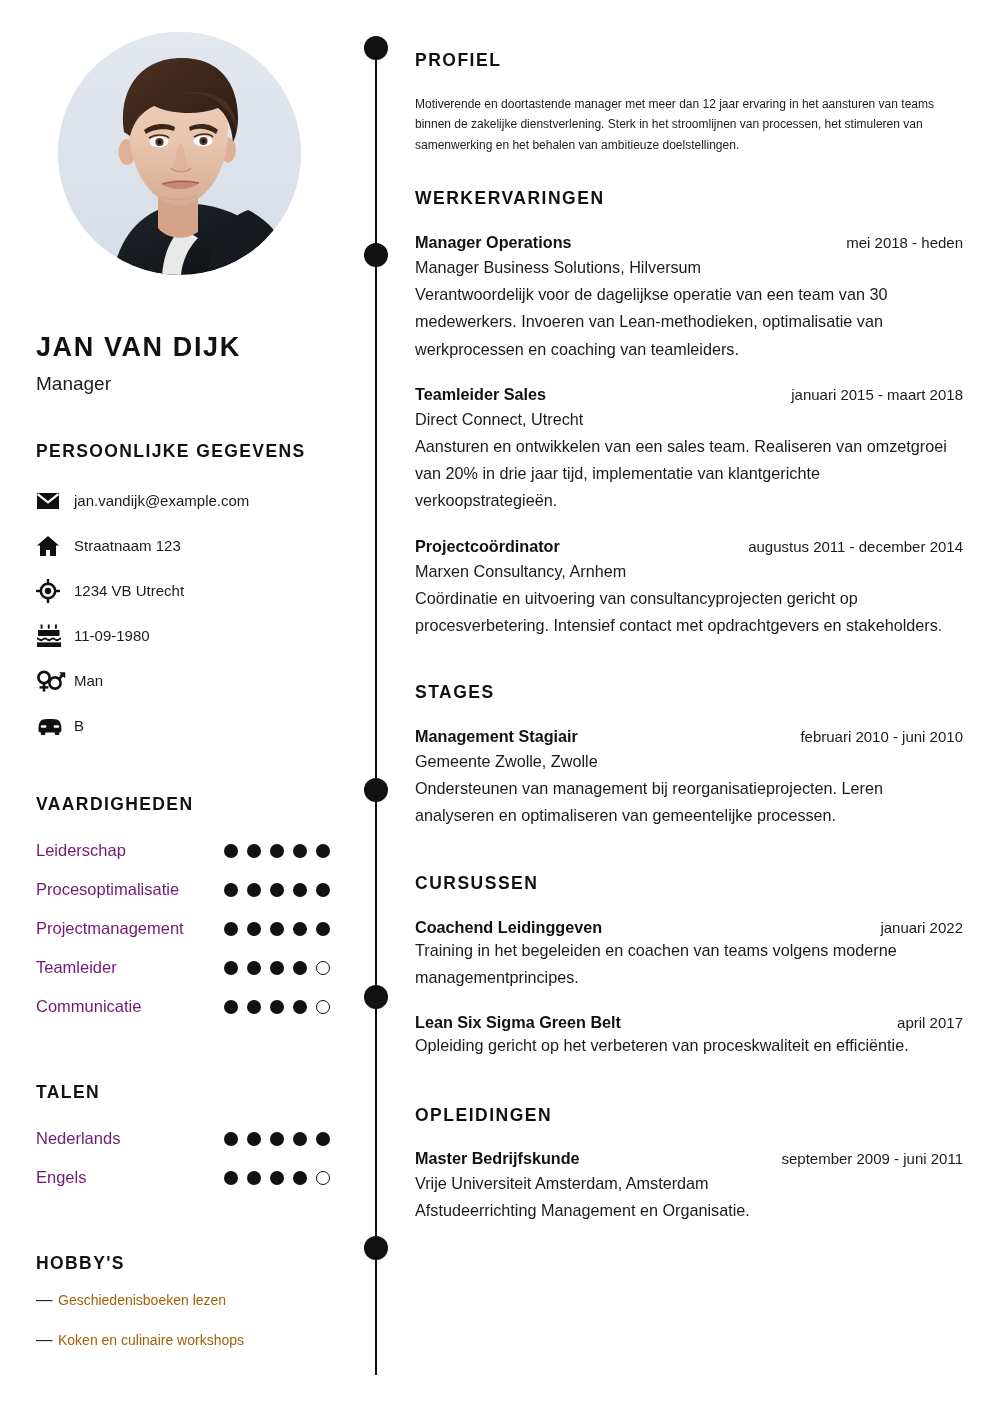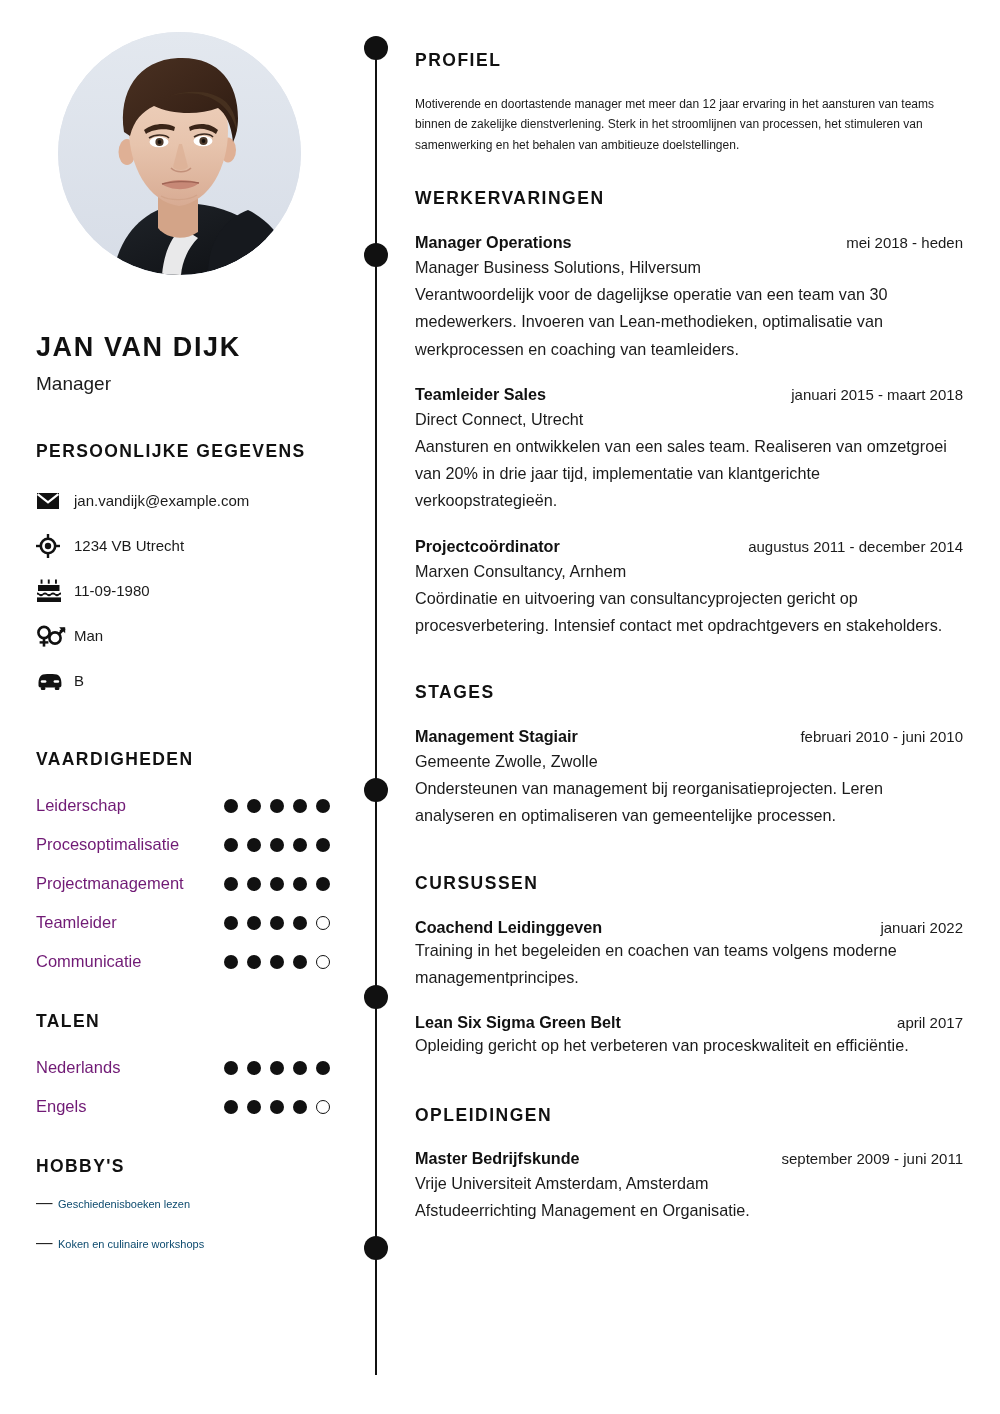--- a/index.html
+++ b/index.html
@@ -58,21 +58,21 @@
   }
 
   .side-heading {
     font-size: 17.5px;
     font-weight: bold;
     letter-spacing: 1.4px;
     color: #111;
     margin-top: 46px;
     margin-bottom: 16px;
   }
-  .side-heading.tight { margin-top: 30px; }
+  .side-heading.tight { margin-top: 56px; }
 
   .contact-list { margin-top: 6px; }
   .contact-row {
     display: flex;
     align-items: center;
     height: 45px;
   }
   .contact-icon {
     width: 30px;
     flex: 0 0 30px;
@@ -120,22 +120,22 @@
     align-items: baseline;
     height: 40px;
   }
   .hobby-dash {
     flex: 0 0 auto;
     width: 22px;
     font-size: 16.5px;
     color: #1b1b1b;
   }
   .hobby-text {
-    font-size: 11px;
-    color: #0c4a6e;
+    font-size: 14px;
+    color: #a16207;
     white-space: nowrap;
   }
 
   
   .timeline {
     position: absolute;
     left: 375px;
     top: 38px;
     width: 2px;
     height: 1337px;
@@ -286,20 +286,28 @@
       <div class="contact-row">
         <span class="contact-icon">
           <svg width="24" height="18" viewBox="0 0 24 18">
               <path d="M1 1h22v16H1z" fill="#111"></path>
               <path d="M1.6 2.2L12 10.4 22.4 2.2" stroke="#fff" stroke-width="2.2" fill="none"></path>
             </svg>
         </span>
         <span class="contact-text">jan.vandijk@example.com</span>
       </div>
 
+      <div class="contact-row">
+        <span class="contact-icon">
+          <svg width="24" height="22" viewBox="0 0 24 22">
+              <path d="M12 1L1 10.5h3V21h6v-6h4v6h6V10.5h3z" fill="#111"></path>
+            </svg>
+        </span>
+        <span class="contact-text">Straatnaam 123</span>
+      </div>
 
       <div class="contact-row">
         <span class="contact-icon">
           <svg width="24" height="24" viewBox="0 0 24 24">
             <circle cx="12" cy="12" r="7.2" fill="none" stroke="#111" stroke-width="2.6"></circle>
             <circle cx="12" cy="12" r="3.2" fill="#111"></circle>
             <rect x="10.8" y="0" width="2.4" height="4" fill="#111"></rect>
             <rect x="10.8" y="20" width="2.4" height="4" fill="#111"></rect>
             <rect x="0" y="10.8" width="4" height="2.4" fill="#111"></rect>
             <rect x="20" y="10.8" width="4" height="2.4" fill="#111"></rect>

